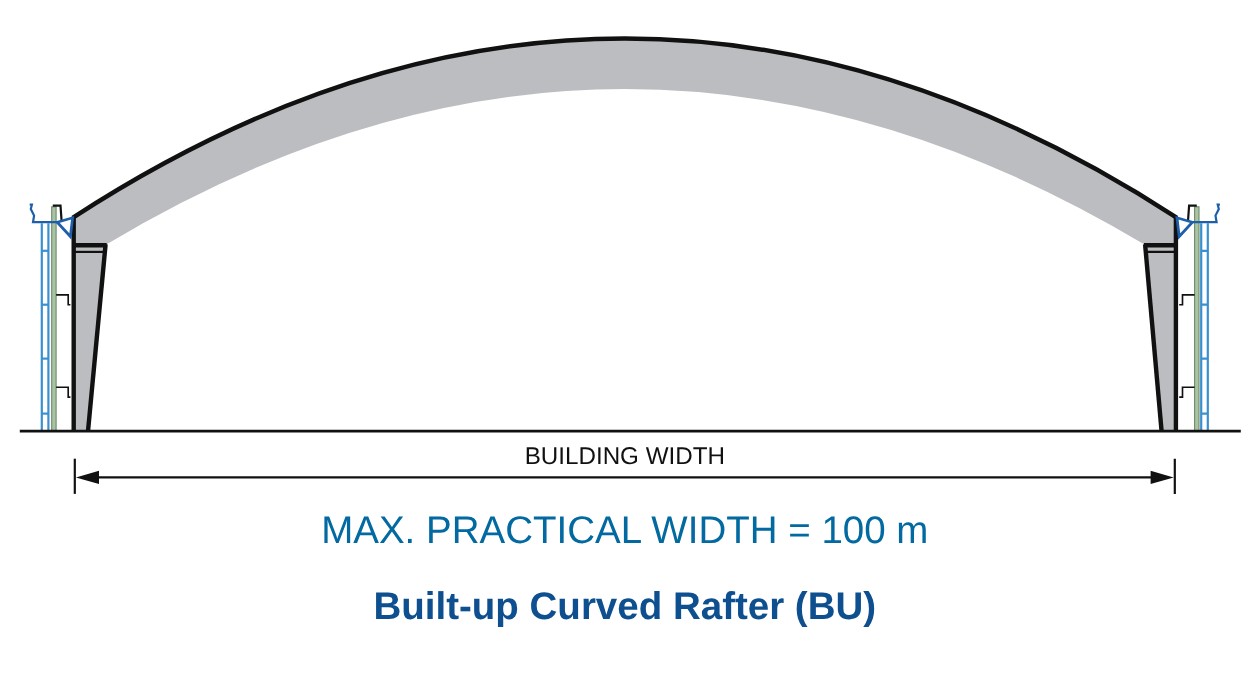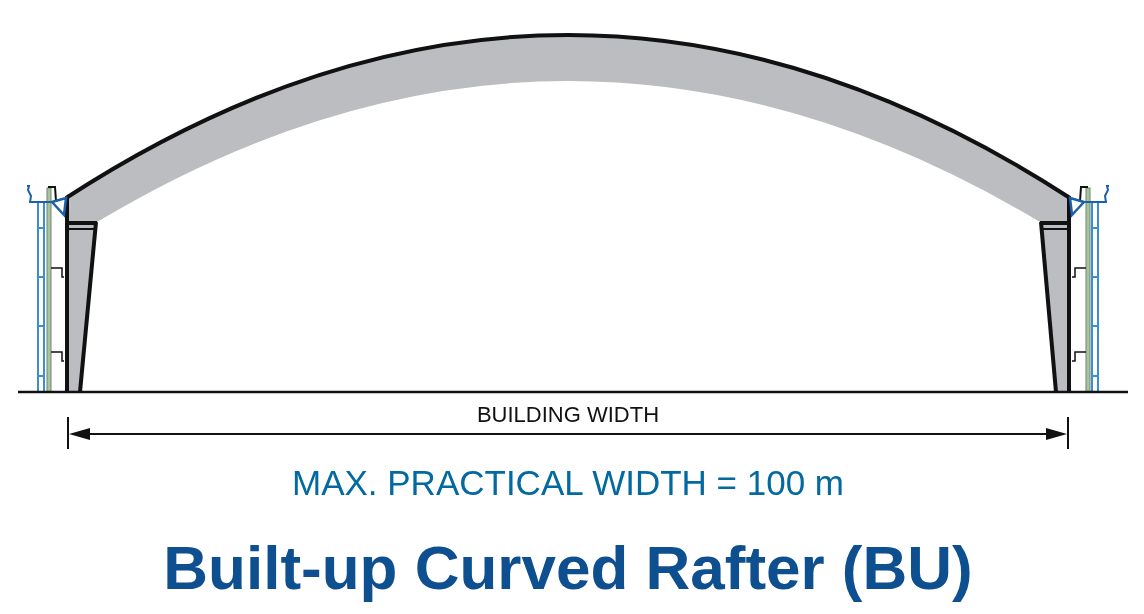--- a/index.html
+++ b/index.html
@@ -8,21 +8,21 @@
   .label-building-width {
     position: absolute; left: 0; width: 1136px; top: 402px; text-align: center;
     font-family: Liberation Sans, sans-serif; font-size: 22px; color: #111111; letter-spacing: 0px;
   }
   .label-max-width {
     position: absolute; left: 0; width: 1136px; top: 463px; text-align: center;
     font-family: "Liberation Sans", sans-serif; font-size: 35px; color: #0369a1;
   }
   .label-title {
     position: absolute; left: 0; width: 1136px; top: 532px; text-align: center;
-    font-family: "Liberation Sans", sans-serif; font-weight: bold; font-size: 62px; color: #0d4f8f;
+    font-family: "Liberation Sans", sans-serif; font-weight: bold; font-size: 35px; color: #0d4f8f;
   }
 </style>
 </head>
 <body>
 
 <svg id="diagram" width="1144" height="614" viewBox="0 0 1144 614" xmlns="http://www.w3.org/2000/svg">
 
   <g>
     <path d="M 66 198 Q 568 -128 1070 198 L 1070 222 L 1040 222 Q 568 -60 97 222 L 66 222 Z" fill="#bcbdc0" stroke="none"></path>
     <path d="M 66 198 Q 568 -128 1070 198" fill="none" stroke="#111" stroke-width="4"></path>

